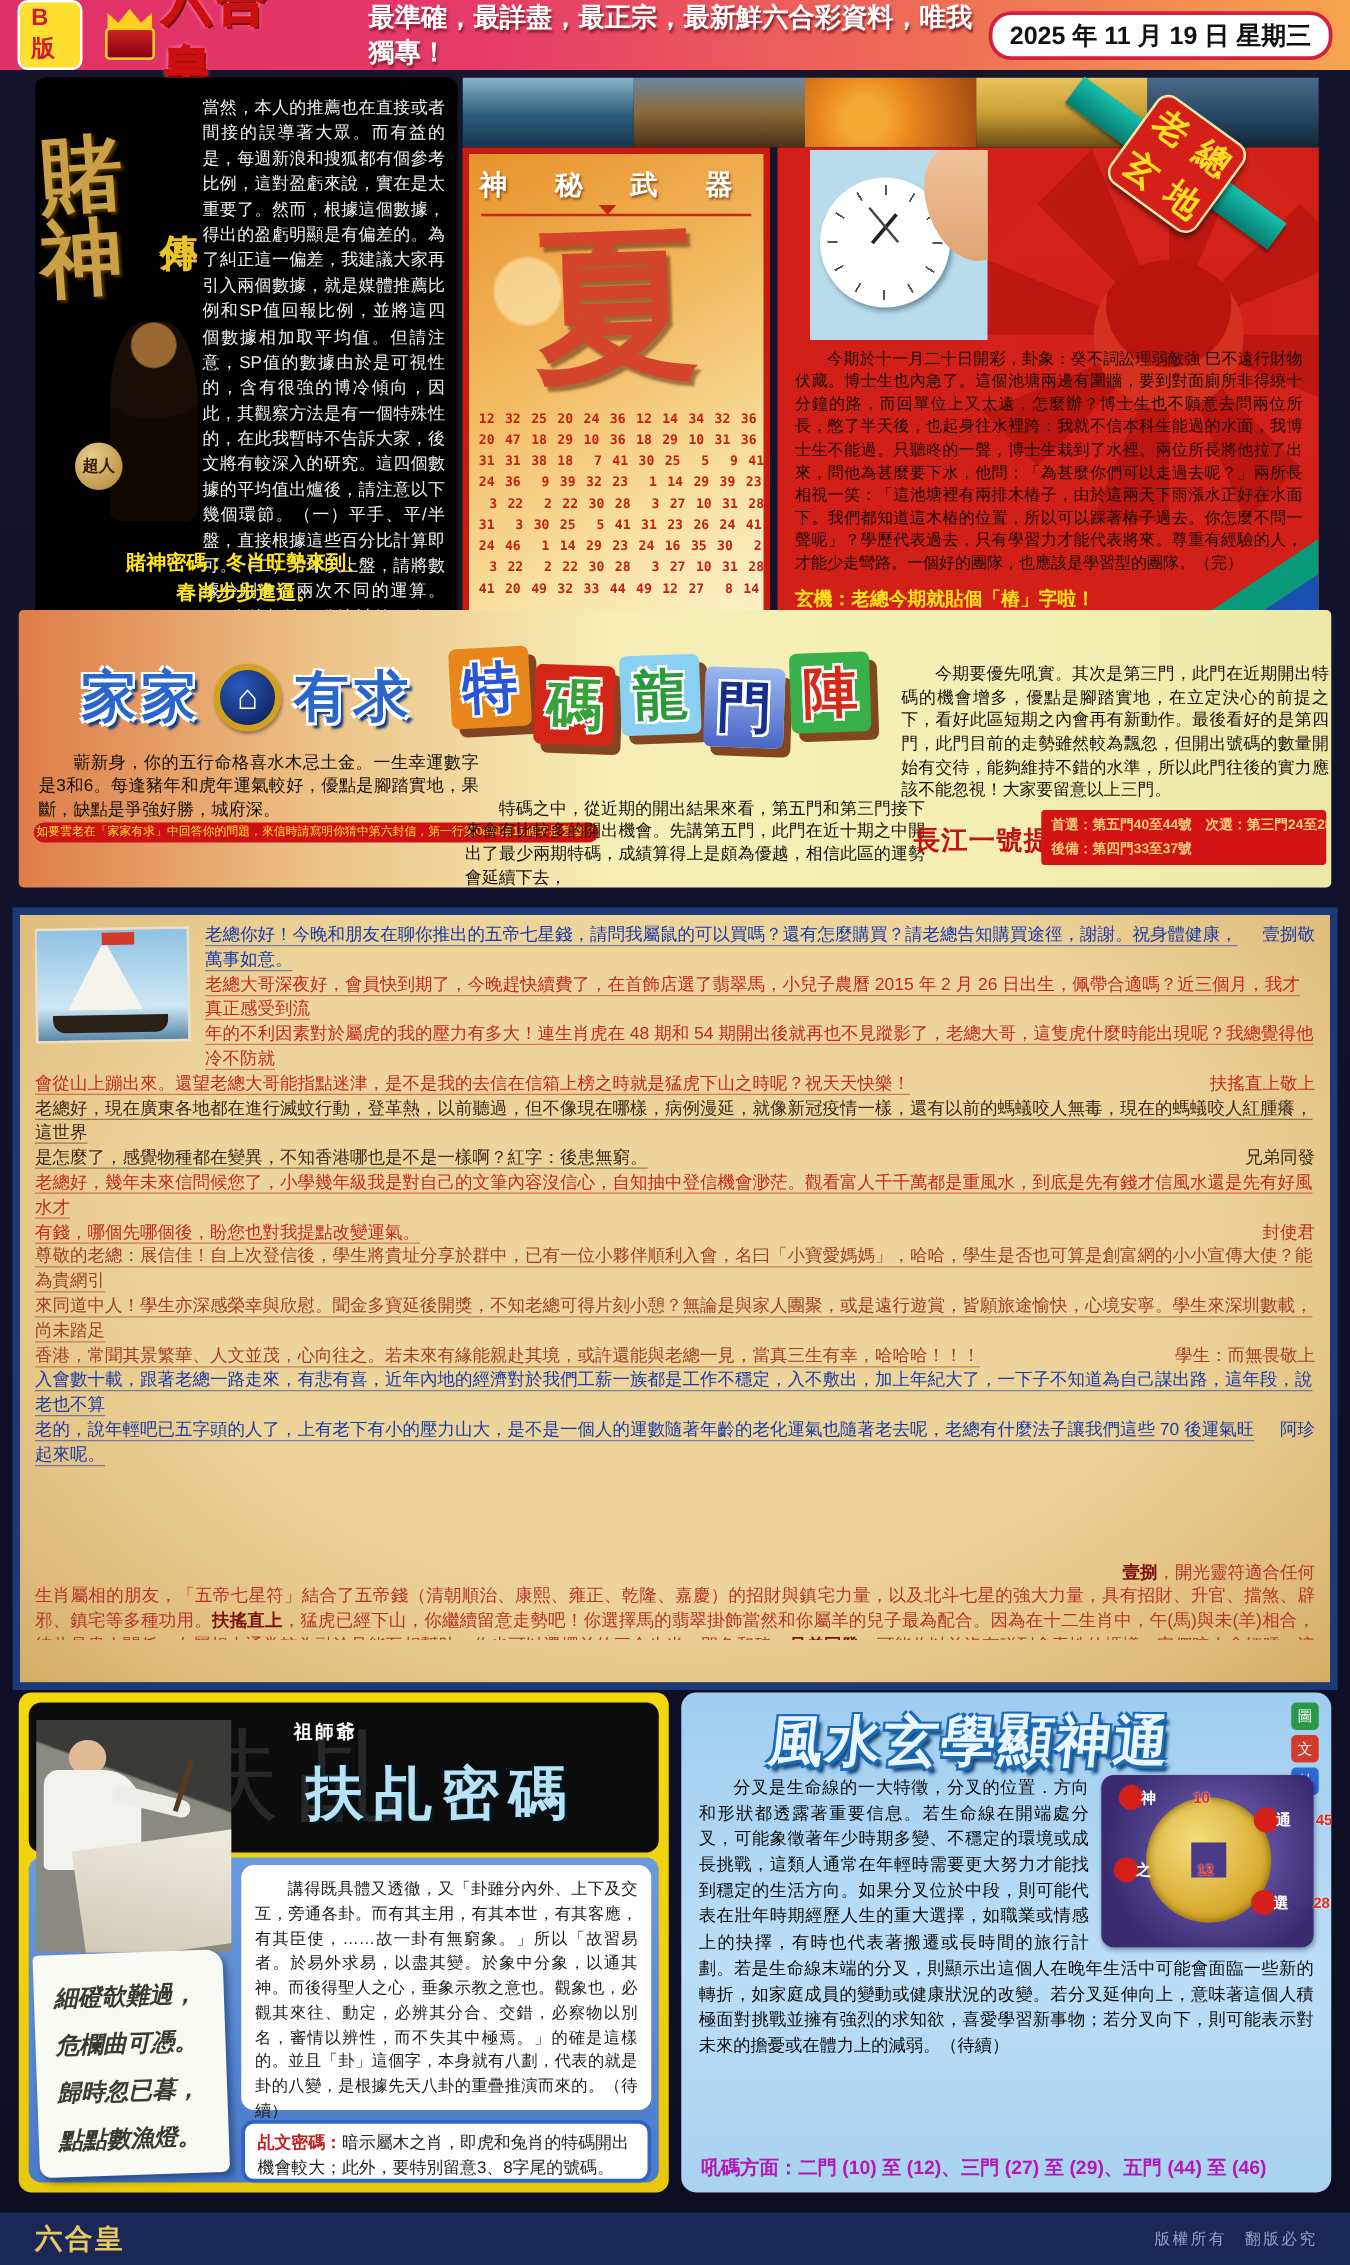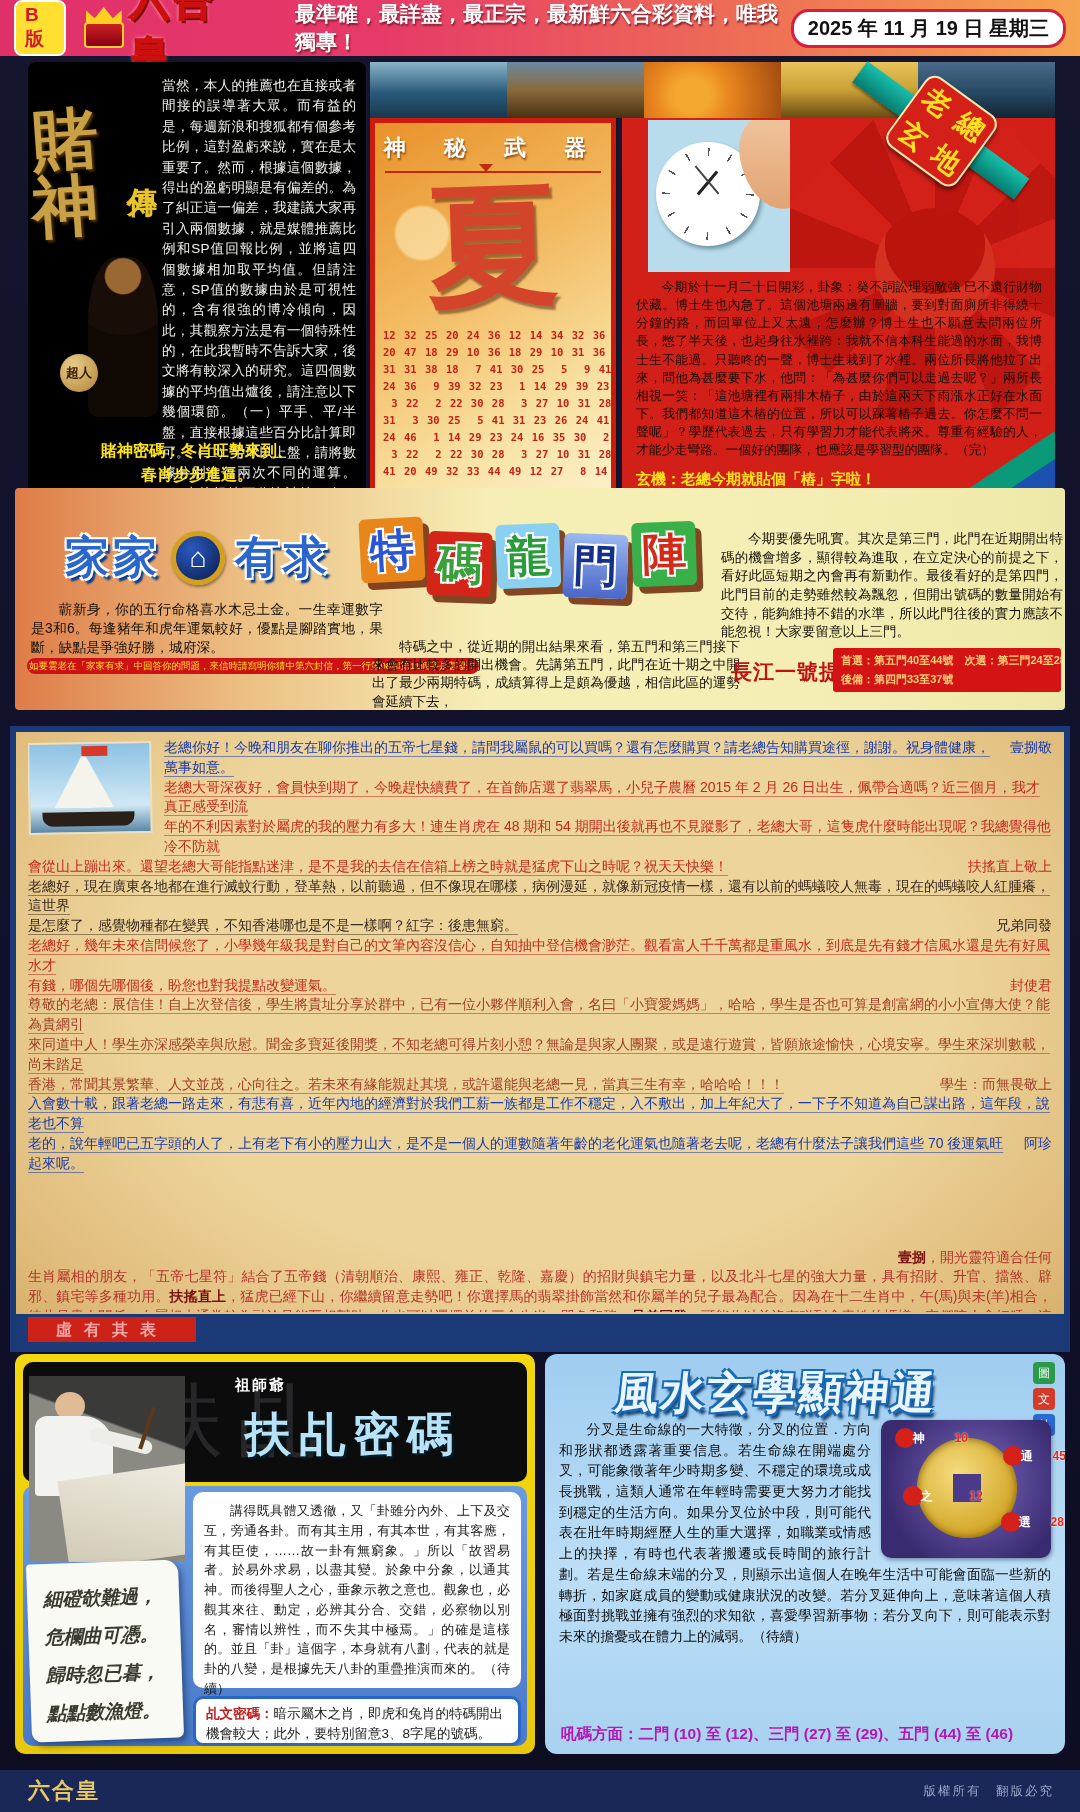--- a/index.html
+++ b/index.html
@@ -191,21 +191,21 @@
           background:radial-gradient(circle at 55% 45%,#7a6ac0,#3a2a70 75%);box-shadow:1px 2px 4px rgba(0,20,60,.4);}
   .coin-disc{position:absolute;left:36px;top:18px;width:100px;height:100px;border-radius:50%;
           background:radial-gradient(circle at 40% 35%,#f5dc7e,#d4a82a 70%,#a87e14);box-shadow:inset 0 0 8px #7a5a08;}
   .coin-disc:after{content:"";position:absolute;left:36px;top:36px;width:28px;height:28px;background:#4a3a88;}
   .coin-tag{position:absolute;display:flex;align-items:center;gap:2px;z-index:2;}
   .coin-tag .ct-char{width:20px;height:20px;border-radius:50%;background:#d42018;color:#fff;font-size:12px;
           font-weight:bold;display:flex;align-items:center;justify-content:center;}
   .coin-tag .ct-num{color:#e82818;font-size:12px;font-weight:bold;text-shadow:0 0 2px #fff;}
   .coin-tag:nth-of-type(1){left:14px;top:8px;gap:12px;}
   .coin-tag:nth-of-type(2){left:122px;top:26px;}
-  .coin-tag:nth-of-type(3){left:22px;top:66px;gap:19px;}
+  .coin-tag:nth-of-type(3){left:10px;top:66px;gap:19px;}
   .coin-tag:nth-of-type(4){left:120px;top:92px;}
   .fs-picks{position:absolute;left:16px;bottom:9px;color:#b517b5;font-weight:bold;font-size:15.5px;}
   
   .footer{position:absolute;left:0;top:1770px;width:1080px;height:42px;background:#1a2858;
           display:flex;align-items:center;}
   .footer-brand{margin-left:28px;color:#e8c860;font-weight:bold;font-size:22px;letter-spacing:2px;}
   .footer-copy{margin-left:auto;margin-right:26px;color:#98a2c4;font-size:12.5px;letter-spacing:2px;}
 </style>
 </head>
 <body>
@@ -300,21 +300,21 @@
 
     <div class="dragon-logo">
 
     <div class="db">特</div>
         <div class="db">碼</div>
         <div class="db">龍</div>
         <div class="db">門</div>
         <div class="db">陣</div>
       </div>
     <div class="dragon-mid">特碼之中，從近期的開出結果來看，第五門和第三門接下來會有比較多的開出機會。先講第五門，此門在近十期之中開出了最少兩期特碼，成績算得上是頗為優越，相信此區的運勢會延續下去，</div>
-    <div class="dragon-right">今期要優先吼實。其次是第三門，此門在近期開出特碼的機會增多，顯得較為進取，在立定決心的前提之下，看好此區短期之內會再有新動作。最後看好的是第四門，此門目前的走勢雖然較為飄忽，但開出號碼的數量開始有交待，能夠維持不錯的水準，所以此門往後的實力應該不能忽視！大家要留意以上三門。</div>
+    <div class="dragon-right">今期要優先吼實。其次是第三門，此門在近期開出特碼的機會增多，優點是腳踏實地，在立定決心的前提之下，看好此區短期之內會再有新動作。最後看好的是第四門，此門目前的走勢雖然較為飄忽，但開出號碼的數量開始有交待，能夠維持不錯的水準，所以此門往後的實力應該不能忽視！大家要留意以上三門。</div>
     <div class="dragon-provider">長江一號提供</div>
     <div class="dragon-picks">
       <div>首選：第五門40至44號　次選：第三門24至28號</div>
       <div>後備：第四門33至37號</div>
     </div>
   </div>
 
   <div class="panel-letters">
     <div class="letters-content">
       <div class="letter-photo">
@@ -376,23 +376,20 @@
             <span class="lt-sign">阿珍</span><span>老的，說年輕吧已五字頭的人了，上有老下有小的壓力山大，是不是一個人的運數隨著年齡的老化運氣也隨著老去呢，老總有什麼法子讓我們這些 70 後運氣旺起來呢。</span>
           </div>
         </div>
       <div class="lt-gap"></div>
       <div class="reply-intro">
         
       <span class="bold">壹捌</span><span>，開光靈符適合任何</span></div>
       <p class="reply-body">
         
       <span>生肖屬相的朋友，「五帝七星符」結合了五帝錢（清朝順治、康熙、雍正、乾隆、嘉慶）的招財與鎮宅力量，以及北斗七星的強大力量，具有招財、升官、擋煞、辟邪、鎮宅等多種功用。</span><span class="bold">扶搖直上</span><span>，猛虎已經下山，你繼續留意走勢吧！你選擇馬的翡翠掛飾當然和你屬羊的兒子最為配合。因為在十二生肖中，午(馬)與未(羊)相合，彼此是貴人關係，在屬相上通常較為融洽且能互相幫助。你也可以選擇羊的三合生肖，即兔和豬。</span><span class="bold">兄弟同發</span><span>，可能你以前沒有碰到含毒性的螞蟻，它們咬人會紅腫，這是因為螞蟻分泌的蟻酸刺激皮膚引起，並可能伴隨灼熱、搔癢或出現水泡。若被紅火蟻等攻擊性較強的螞蟻咬傷，症狀可能更劇烈，嚴重者可能導致過敏反應甚至休克。</span></p>
-    </div>
-    <div class="letters-strip">
-      <div class="hollow-label">虛有其表</div>
     </div>
   </div>
 
   <div class="panel-fuji">
     <div class="fuji-header">
       <div class="ghost">扶乩</div>
       <div class="zushiye">祖師爺</div>
       <div class="fuji-title">扶乩密碼</div>
     </div>
     <div class="fuji-blue"></div>

